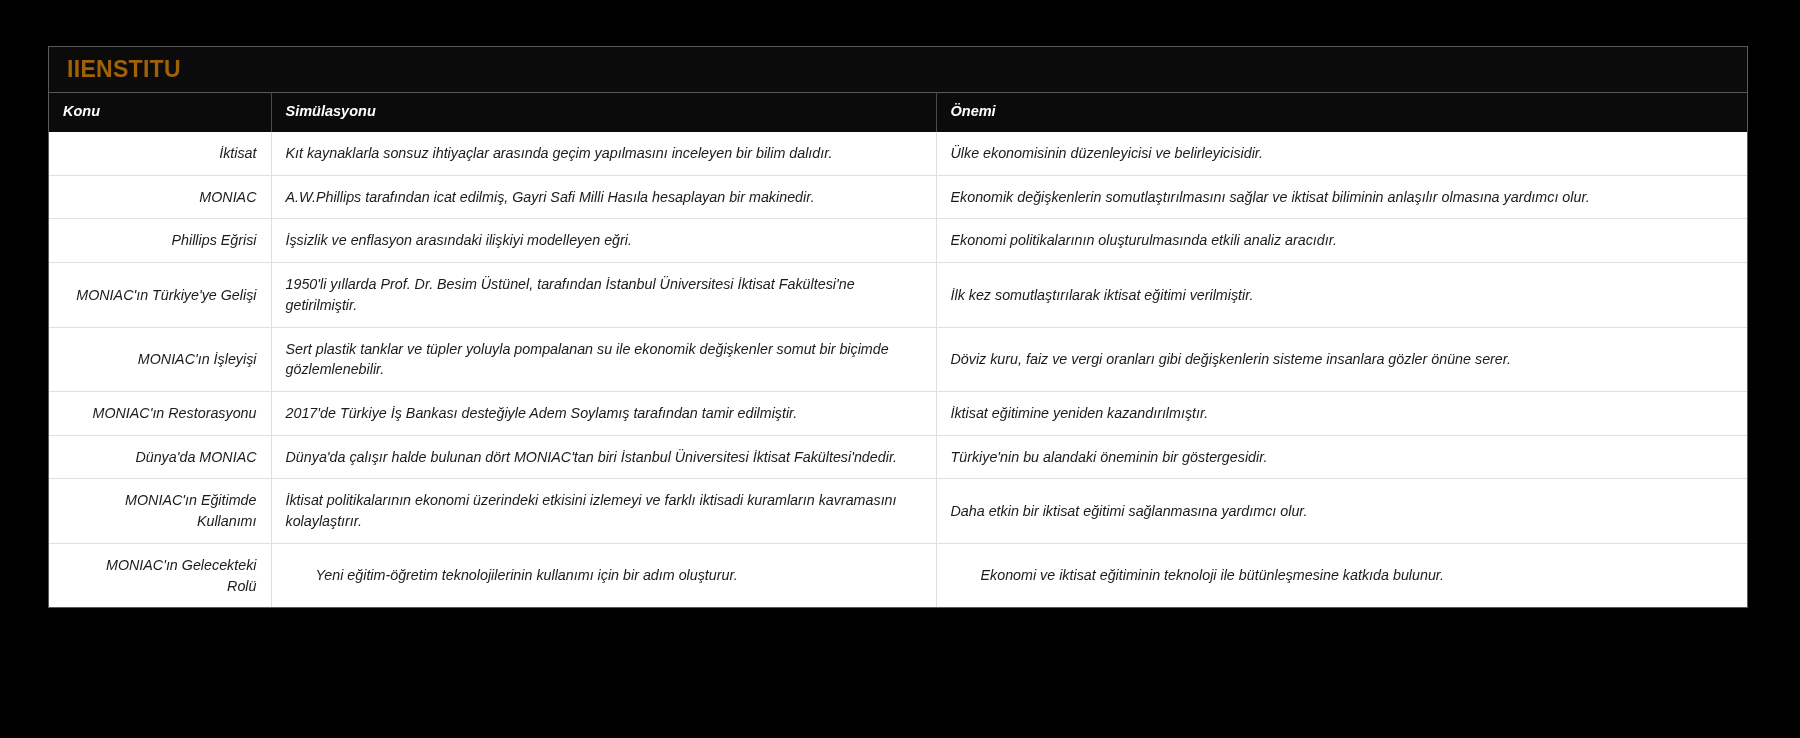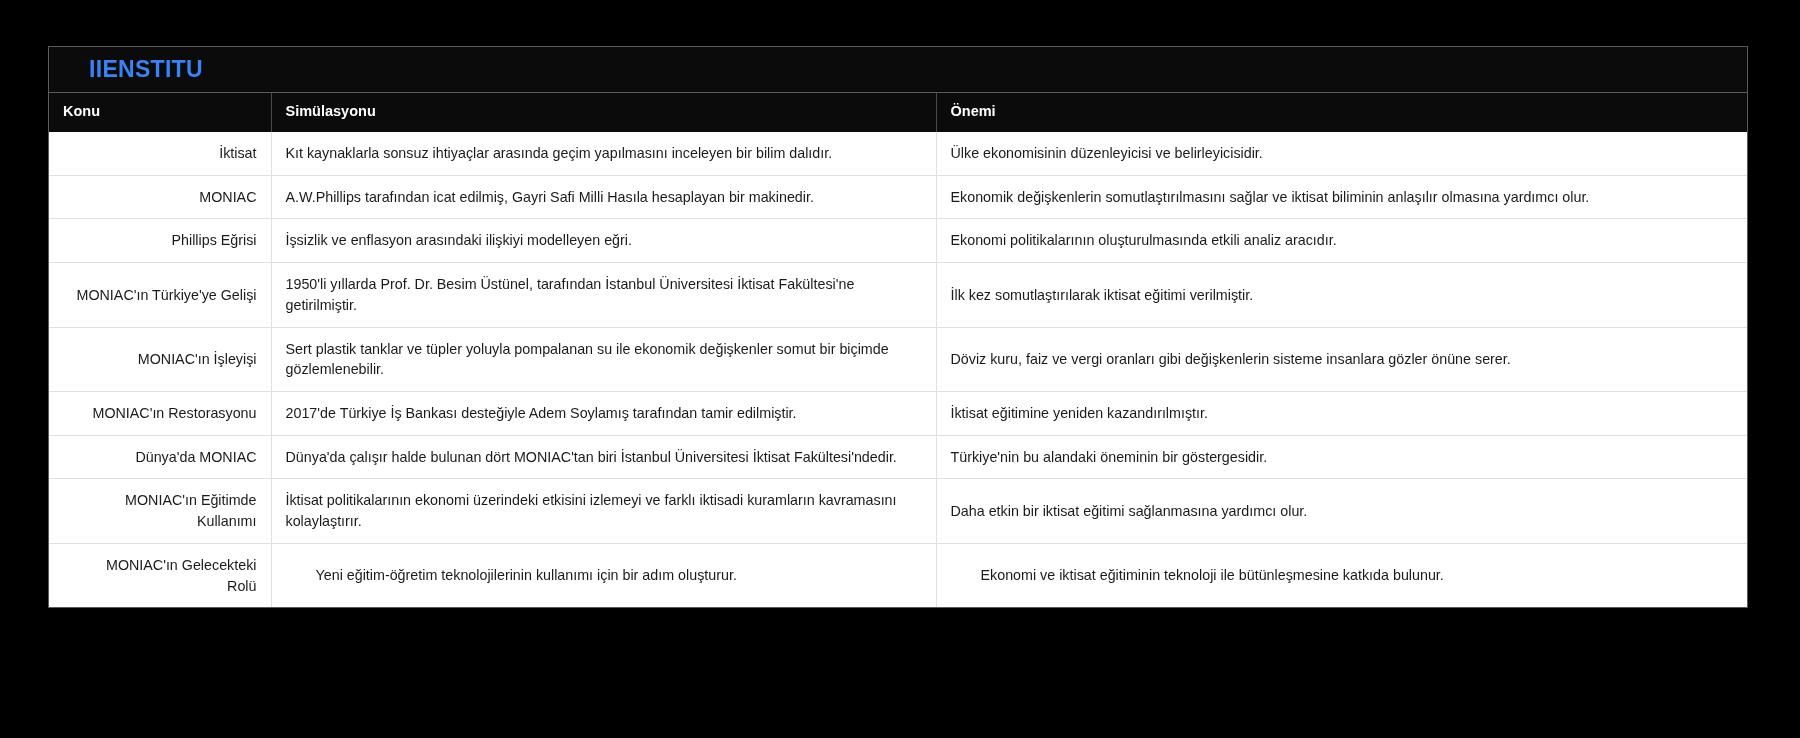--- a/index.html
+++ b/index.html
@@ -33,34 +33,34 @@
   .brand-bar {
     background: #0b0b0b;
     height: 46px;
     display: flex;
     align-items: center;
     padding: 0 0 0 18px;
     box-sizing: border-box;
     border-bottom: 1px solid #5a5a5a;
   }
   .brand-logo {
-    color: #3b82f6;
+    color: #a16207;
     font-size: 23px;
     font-weight: bold;
     letter-spacing: 0.3px;
     line-height: 1;
     font-family: "Liberation Sans", sans-serif;
-    margin-left: 22px;
   }
   
   table.data-table {
     width: 100%;
     border-collapse: collapse;
     table-layout: fixed;
     background: #0c4a6e;
+    font-style: italic;
   }
   table.data-table col.c-konu    { width: 222px; }
   table.data-table col.c-ayrinti { width: 665px; }
   table.data-table col.c-onem    { width: 811px; }
 
   thead th {
     background: #0b0b0b;
     color: #ffffff;
     font-size: 14.5px;
     font-weight: bold;

